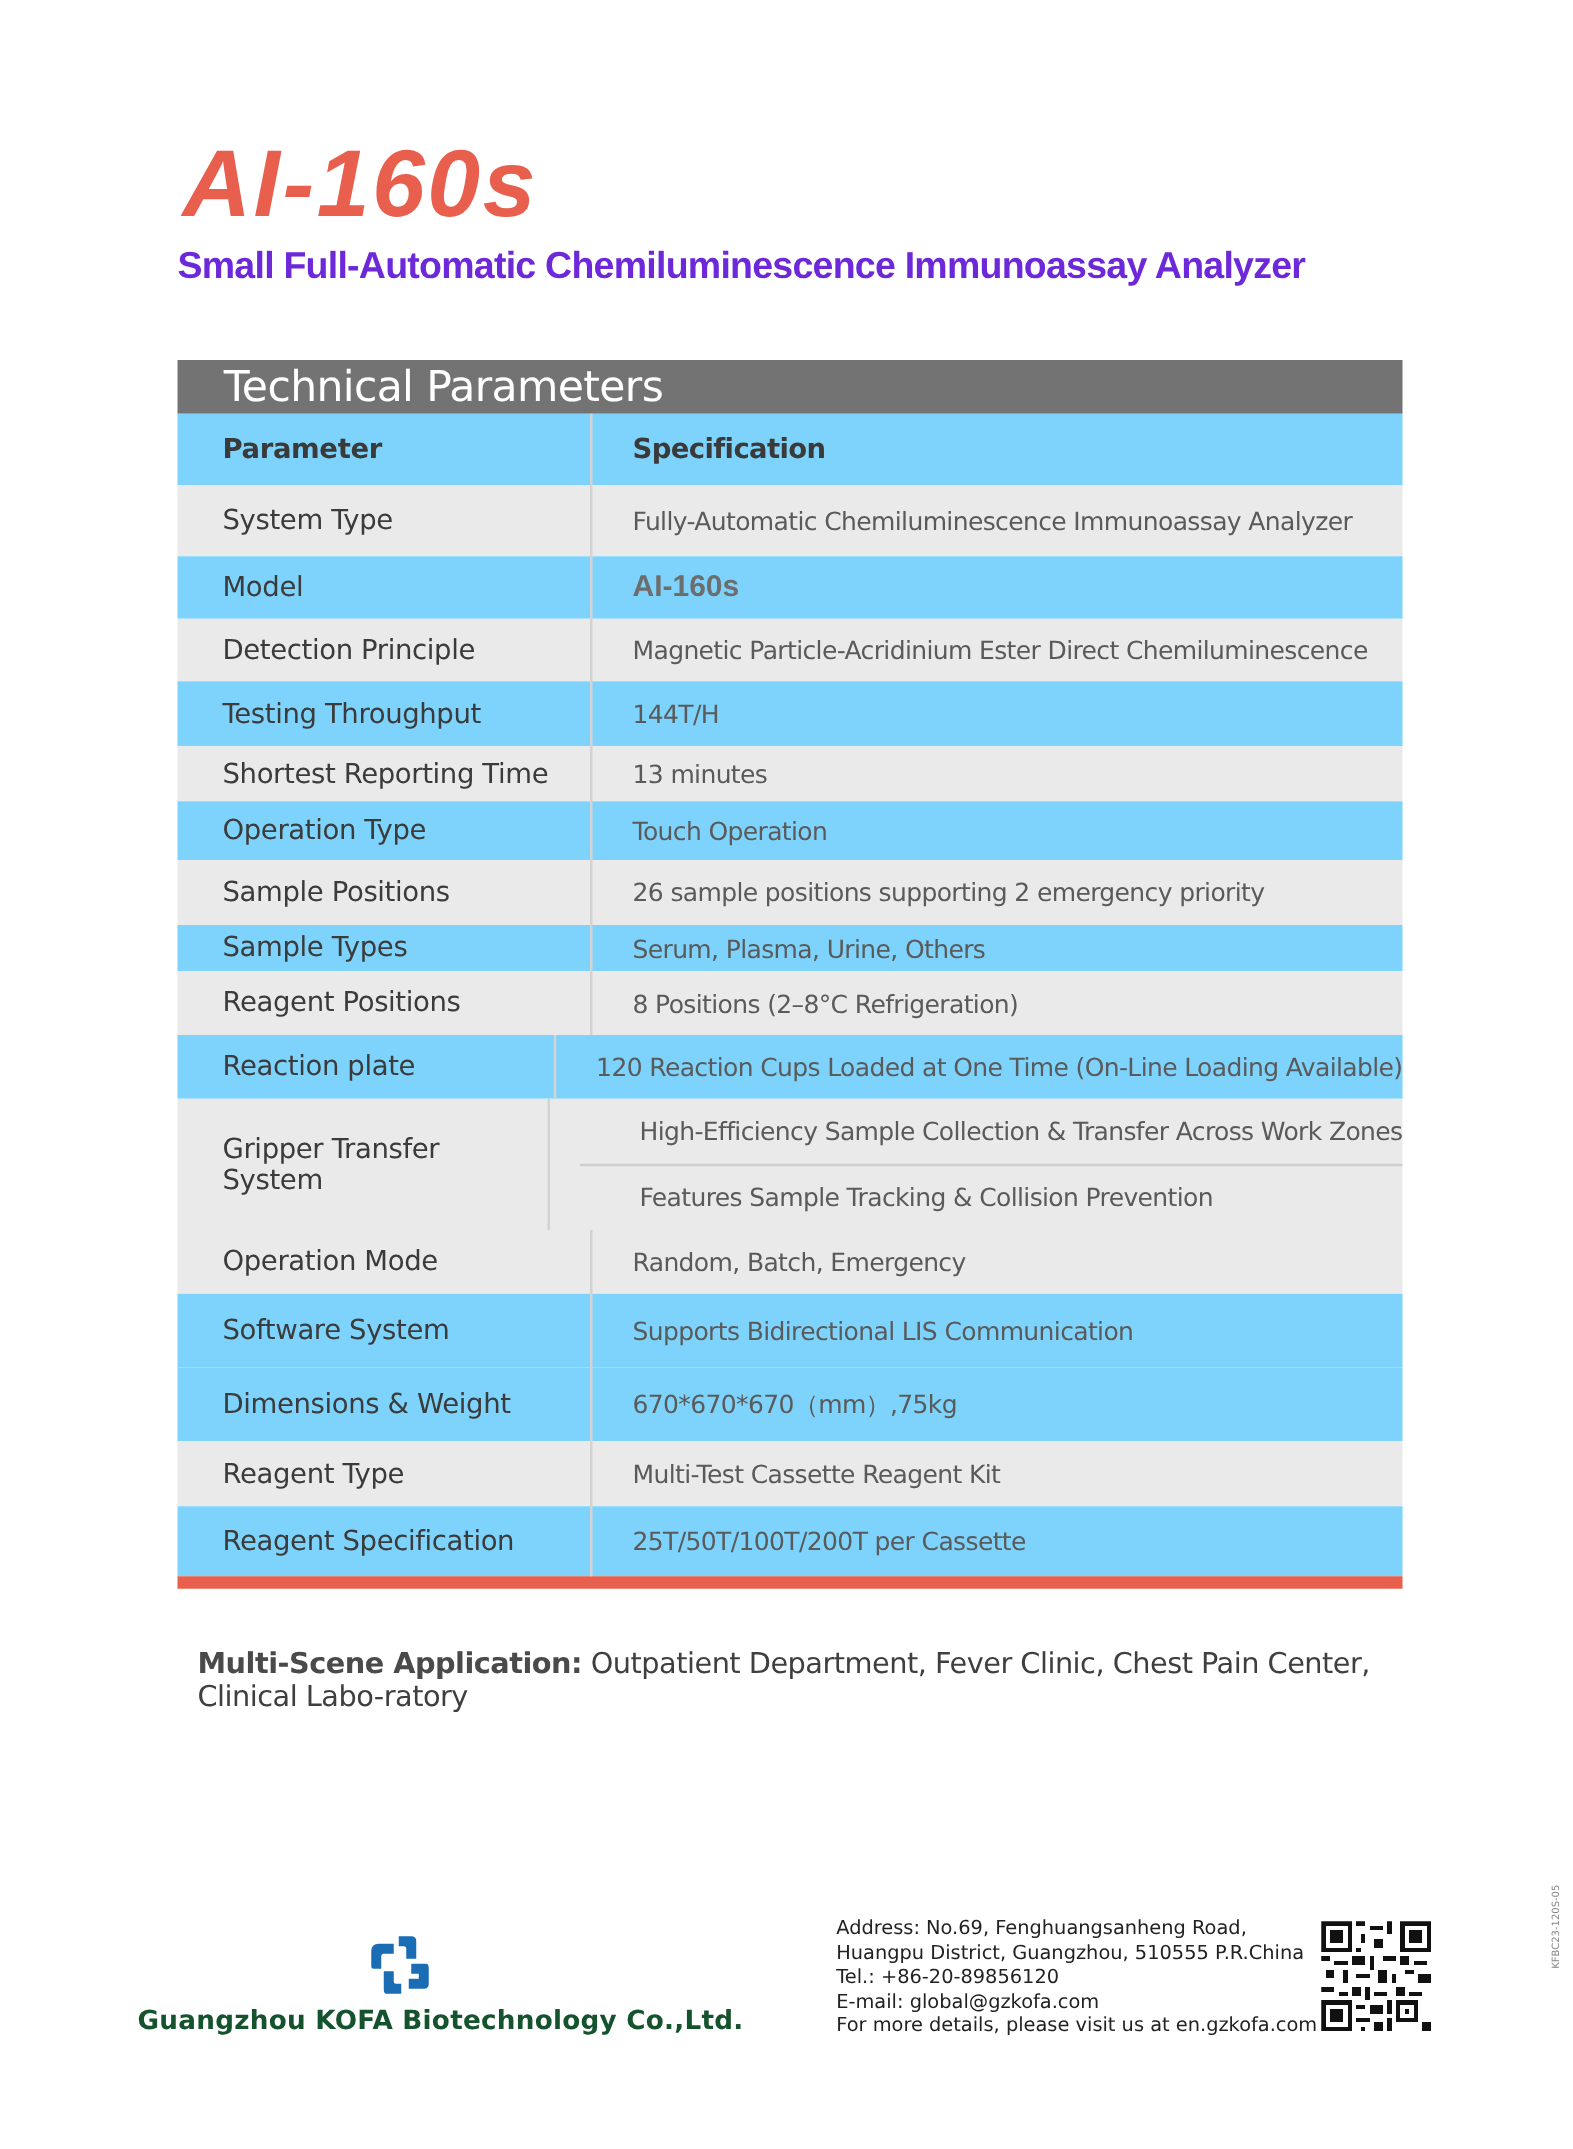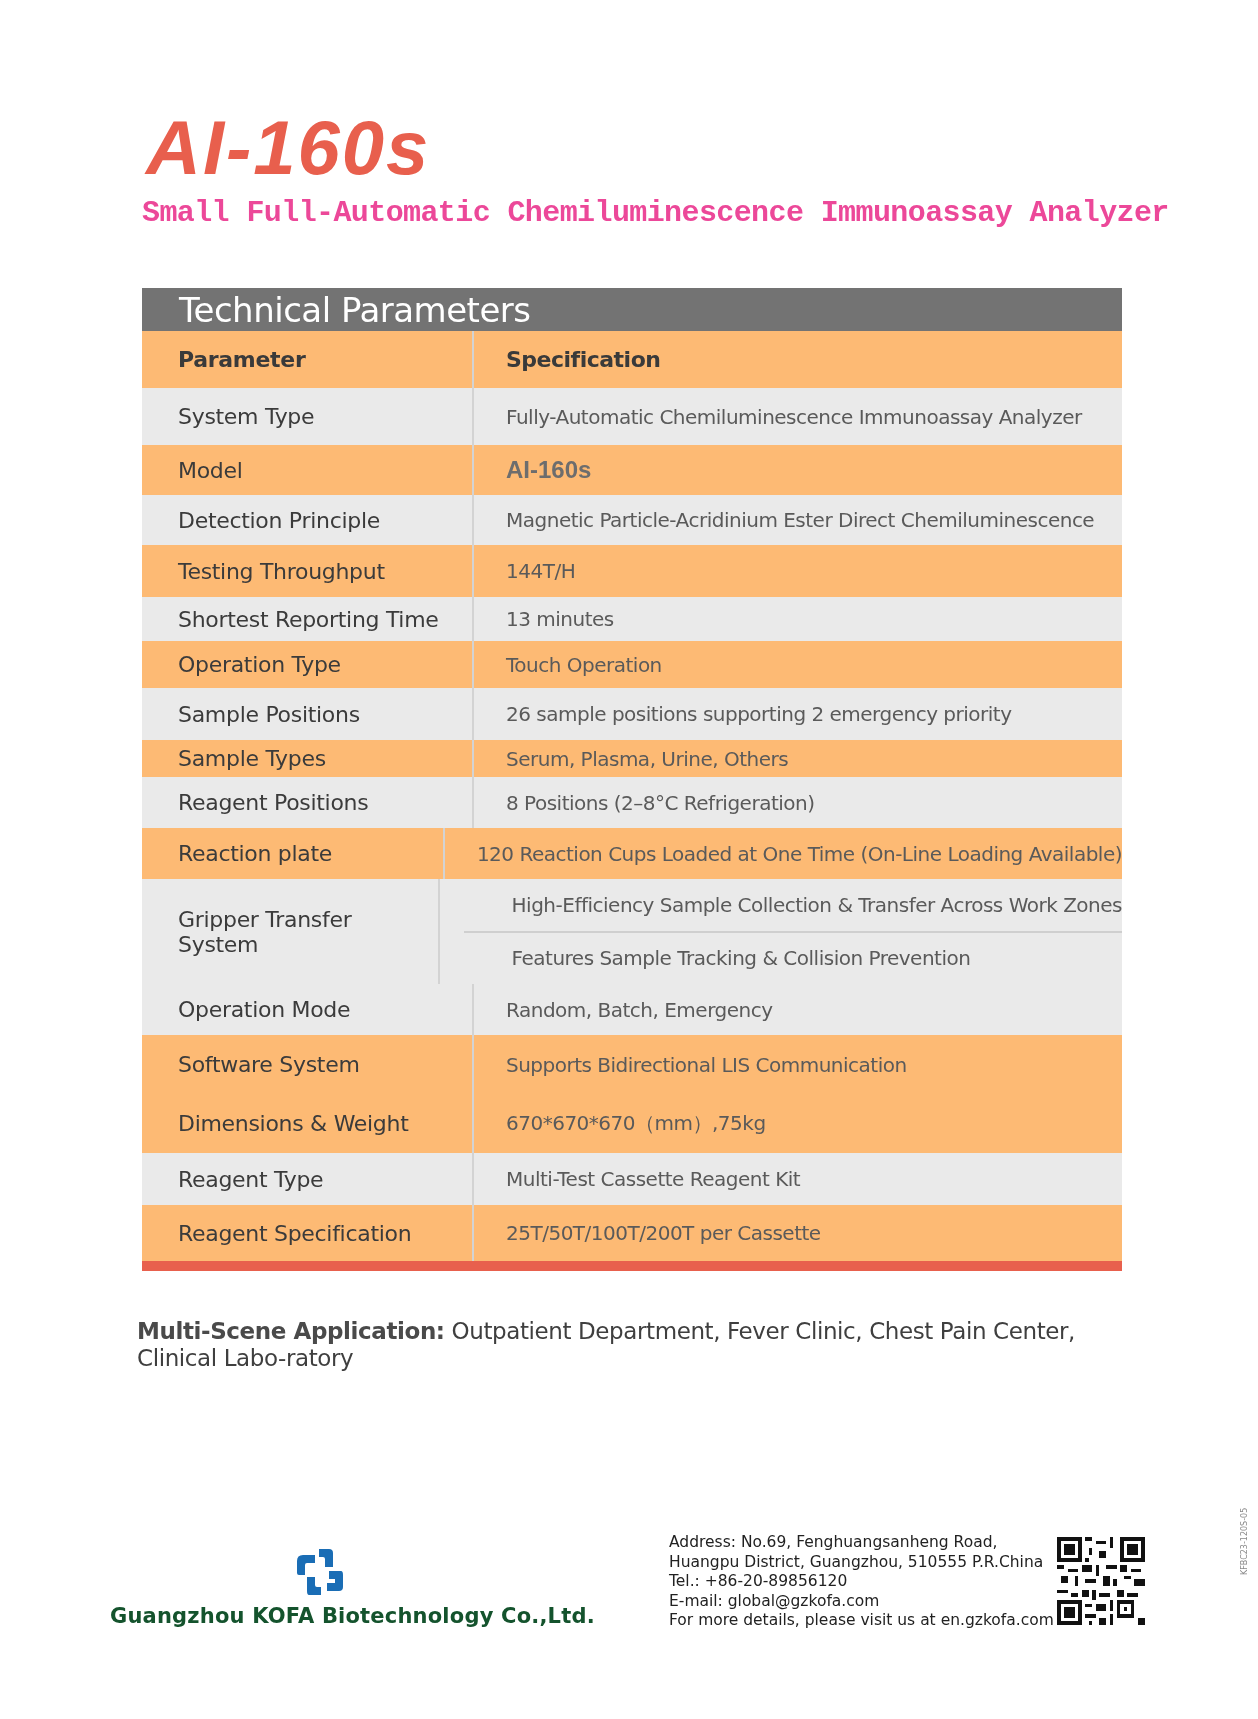--- a/index.html
+++ b/index.html
@@ -1,45 +1,45 @@
 <!DOCTYPE html>
 <html><head>
 <meta charset="utf-8">
 <style>
   html, body { margin: 0; padding: 0; background: #ffffff; }
   body { width: 1258px; height: 1719px; position: relative; overflow: hidden;
          font-family: "Liberation Sans", "DejaVu Sans", sans-serif; color: #3d3d3d; }
 
   .title { position: absolute; left: 146px; top: 110px; font-size: 76px; font-weight: bold;
            font-style: italic; color: #e85f4d; letter-spacing: 2px; line-height: 1; margin: 0; }
-  .subtitle { position: absolute; left: 142px; top: 196px; font-size: 30px; color: #ec4899;
-              font-family: Liberation Mono, monospace; letter-spacing: -0.6px; margin: 0; }
+  .subtitle { position: absolute; left: 142px; top: 196px; font-size: 30px; color: #6d28d9;
+              font-family: Liberation Sans, sans-serif; letter-spacing: -0.6px; margin: 0; }
 
   .table-wrap { position: absolute; left: 142px; top: 288px; width: 980px; }
   .table-title { height: 43px; background: #737373; color: #ffffff; font-size: 34px;
                  font-family: "DejaVu Sans", sans-serif; letter-spacing: -0.5px;
                  padding-left: 37px; line-height: 44px; box-sizing: border-box; }
 
   .row { display: flex; box-sizing: border-box; }
-  .row.odd  { background: #fdba74; }
+  .row.odd  { background: #7dd3fc; }
   .row.even { background: #eaeaea; }
   .cell-param { width: 332px; border-right: 2px solid #d3d3d3; box-sizing: border-box;
                 padding-left: 36px; display: flex; align-items: center; font-size: 22px;
                 color: #3b3b3b; font-family: "DejaVu Sans", sans-serif; letter-spacing: -0.3px; }
   .cell-spec { flex: 1; padding-left: 32px; display: flex; align-items: center;
                font-size: 20px; color: #5a5a5a; font-family: "DejaVu Sans", sans-serif;
                letter-spacing: -0.5px; white-space: nowrap; box-sizing: border-box; text-align: center; }
   .row.header .cell-param, .row.header .cell-spec { font-weight: bold; color: #3a3a3a; font-size: 22px; }
   .model-val { font-family: "Liberation Sans", sans-serif; font-weight: bold; font-size: 24px; color: #6d6d6d; letter-spacing: 0; }
   .multi { flex-direction: column; align-items: stretch; padding-left: 0; }
   .multi .sub { flex: 1; display: flex; align-items: center; padding-left: 48px; margin-left: 24px; }
   .multi .sub + .sub { border-top: 2px solid #cfcfcf; }
   .bottom-bar { height: 10px; background: #e8604d; }
 
-  .application { position: absolute; left: 137px; top: 1318px; width: 980px; font-size: 23px;
+  .application { position: absolute; left: 158px; top: 1318px; width: 980px; font-size: 23px;
                  color: #3f3f3f; font-family: "DejaVu Sans", sans-serif; letter-spacing: -0.4px; line-height: 27px; }
   .application b { color: #4a4a4a; }
 
   .logo { position: absolute; left: 295px; top: 1547px; width: 50px; height: 50px; }
   .company { position: absolute; left: 110px; top: 1604px; font-size: 21px; font-weight: bold; color: #14532d;
              font-family: "DejaVu Sans", sans-serif; letter-spacing: 0.2px; margin: 0; }
 
   .contact { position: absolute; left: 669px; top: 1533px; font-size: 15.5px; color: #222;
              font-family: "DejaVu Sans", sans-serif; line-height: 19.5px; }
   .contact div { white-space: nowrap; }

